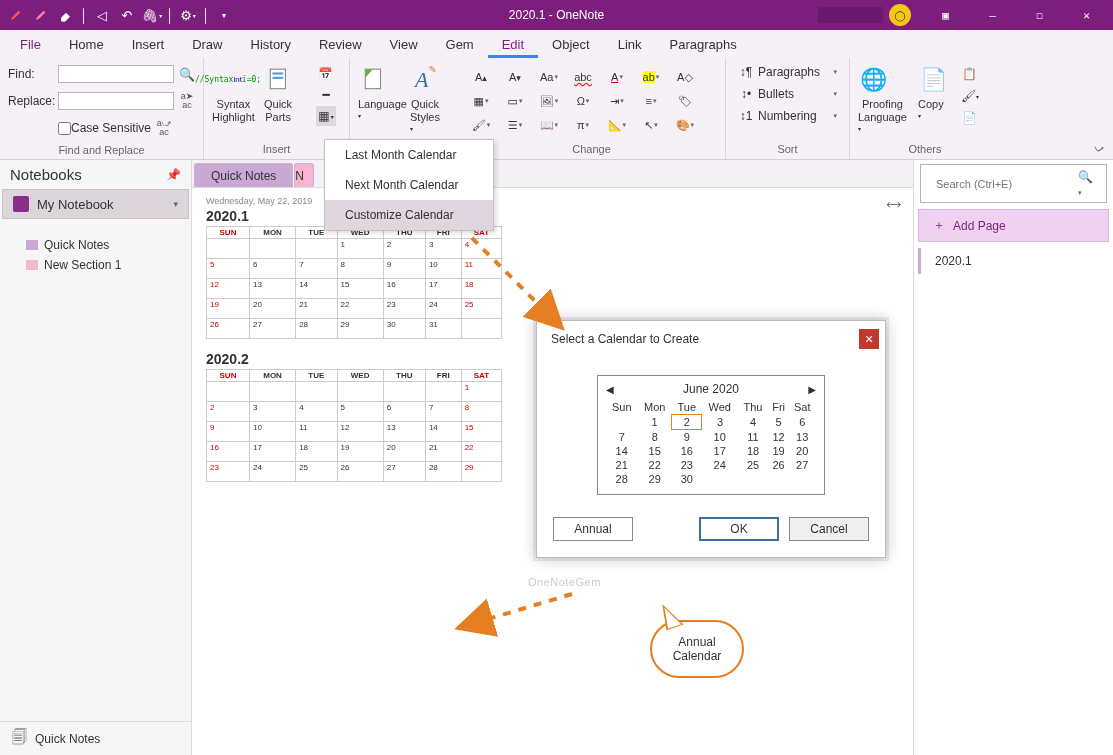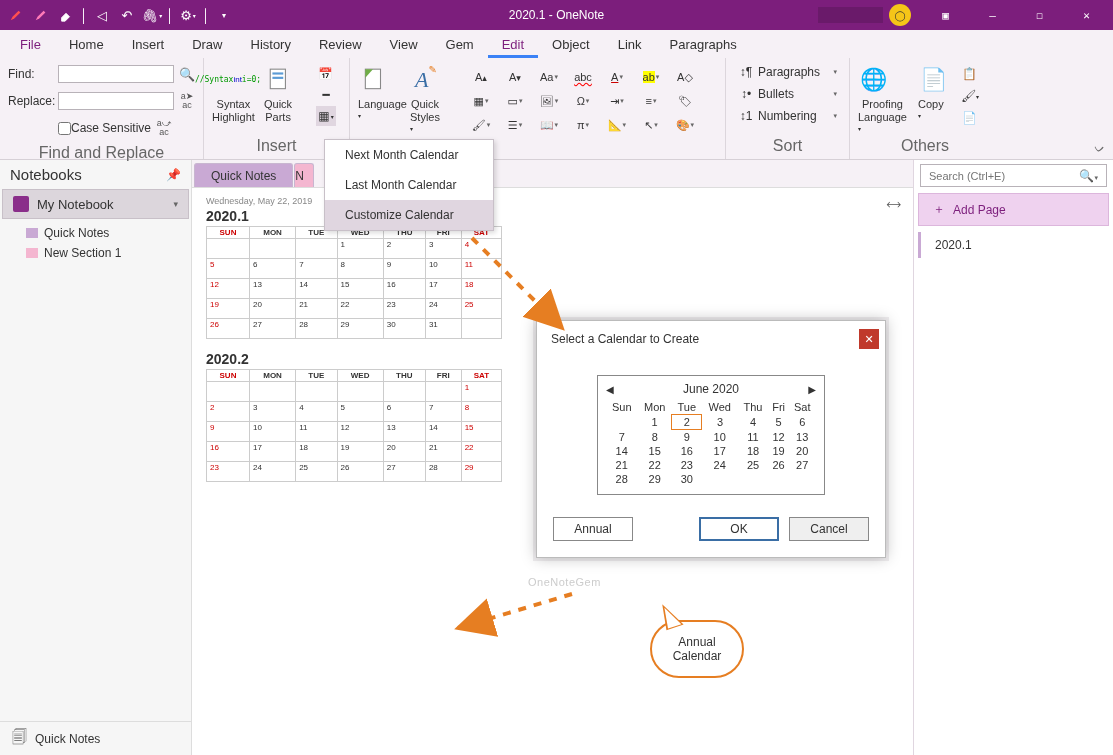--- a/index.html
+++ b/index.html
@@ -20,21 +20,21 @@
   .menurow { height: 28px; background: #f6f1f6; display: flex; align-items: flex-end; padding: 0 6px; border-bottom: none; }
   .menuitem { padding: 6px 14px 6px 14px; font-size: 13px; color: #333; }
   .menuitem.file { color: #7c1e7c; font-weight: 400; }
   .menuitem.active { color: #7c1e7c; border-bottom: 3px solid #3b82f6; padding-bottom: 3px; }
   
   
   .ribbon { height: 102px; background: #f6f1f6; display: flex; border-bottom: 1px solid #d6d0d6; position: relative; }
   .ribbon-collapse { position: absolute; right: 8px; bottom: 4px; font-size: 12px; color: #666; }
   .group { display: flex; flex-direction: column; border-right: 1px solid #dcd6dc; padding: 4px 8px 0 8px; }
   .group-body { flex: 1; display: flex; align-items: flex-start; gap: 4px; }
-  .group-label { text-align: center; font-size: 16px; color: #666; padding: 3px 0 4px; }
+  .group-label { text-align: center; font-size: 11px; color: #666; padding: 3px 0 4px; }
   
   
   .frg { width: 204px; }
   .fr-row { display: flex; align-items: center; gap: 4px; margin-bottom: 3px; height: 20px; }
   .fr-label { width: 46px; text-align: left; font-size: 12px; }
   .fr-input { width: 116px; height: 18px; border: 1px solid #b8b2b8; background: #fff; }
   .fr-icon { width: 18px; text-align: center; font-size: 13px; color: #555; }
   .fr-check { display: flex; align-items: center; padding-left: 50px; }
   .fr-check input { width: 13px; height: 13px; }
   
@@ -56,21 +56,21 @@
   .sort-icon { width: 16px; font-size: 12px; text-align: center; }
   .sort-dd { font-size: 7px; color: #666; margin-left: auto; }
   .oth-col { display: flex; flex-direction: column; gap: 2px; }
   .oth-small { width: 20px; height: 20px; display: flex; align-items: center; justify-content: center; font-size: 12px; }
   
   
   .mainrow { display: flex; height: 595px; }
   .nbpanel { width: 192px; background: #f6f6f6; border-right: 1px solid #ddd; display: flex; flex-direction: column; }
   .nb-header { display: flex; align-items: center; justify-content: space-between; padding: 6px 10px; font-size: 15px; }
   .pin-icon { font-size: 12px; color: #555; }
-  .nb-dropdown { background: #dcd6dc; margin: 0 2px 4px 2px; padding: 6px 10px; font-size: 13px; display: flex; align-items: center; justify-content: space-between; border: 1px solid #c8c0c8; }
+  .nb-dropdown { background: #dcd6dc; margin: 0 2px 16px 2px; padding: 6px 10px; font-size: 13px; display: flex; align-items: center; justify-content: space-between; border: 1px solid #c8c0c8; }
   .nb-dropdown .nb-icon { width: 16px; height: 16px; background: #8a2e8a; margin-right: 8px; border-radius: 2px; }
   .nb-dropdown .dd { font-size: 9px; color: #666; }
   .section-list { flex: 1; }
   .section-item { display: flex; align-items: center; padding: 3px 6px 3px 26px; font-size: 12px; gap: 6px; }
   .section-chip { width: 12px; height: 10px; }
   .section-chip.purple { background: #c9a9d4; }
   .section-chip.pink { background: #f4b6d0; }
   .footer-bar { height: 34px; border-top: 1px solid #ddd; display: flex; align-items: center; padding: 0 12px; gap: 8px; background: #f6f6f6; }
   .footer-icon { font-size: 15px; color: #555; }
   
@@ -88,21 +88,21 @@
   .cal-title { font-size: 14px; font-weight: bold; margin-bottom: 2px; }
   .cal-table { border-collapse: collapse; width: 296px; font-size: 8px; margin-bottom: 12px; }
   .cal-table th, .cal-table td { border: 1px solid #ccc; text-align: left; padding: 1px 3px; height: 20px; vertical-align: top; }
   .cal-table th { height: 12px; text-align: center; font-weight: bold; font-size: 8px; }
   .cal-table th:first-child, .cal-table th:last-child,
   .cal-table td:first-child, .cal-table td:last-child { color: #c00; }
   
   
   .pages-panel { width: 200px; border-left: 1px solid #e0d6e0; display: flex; flex-direction: column; }
   .search-row { padding: 4px 6px; }
-  .search-box { display: flex; align-items: center; border: 1px solid #b8b2b8; height: 23px; padding: 0 8px; background: #fff; }
+  .search-box { display: flex; align-items: center; border: 1px solid #b8b2b8; height: 39px; padding: 0 15px; background: #fff; }
   .search-box input { border: none; outline: none; flex: 1; font-size: 11px; color: #888; }
   .search-box .mag { font-size: 12px; color: #666; }
   .addpage { padding: 7px 14px; background: #efd2ef; color: #7c1e7c; font-size: 12px; display: flex; align-items: center; gap: 8px; border: 1px solid #dcb6dc; margin: 2px 4px 6px 4px; }
   .page-item { padding: 6px 14px; font-size: 12px; background: #fff; border-left: 3px solid #c9a9d4; margin: 0 4px; }
   
   
   .dropdown { position: absolute; top: 139px; left: 324px; width: 170px; background: #fff; border: 1px solid #c8c0c8; box-shadow: 2px 2px 5px rgba(0,0,0,.15); z-index: 50; font-size: 12px; }
   .dd-item { padding: 8px 20px; }
   .dd-item.hover { background: #e0d6e0; }
   
@@ -296,20 +296,21 @@
         <div class="ch-btn">🏷</div>
         <div class="ch-btn">🖌<span class="dd">▾</span></div>
         <div class="ch-btn">☰<span class="dd">▾</span></div>
         <div class="ch-btn">📖<span class="dd">▾</span></div>
         <div class="ch-btn">π<span class="dd">▾</span></div>
         <div class="ch-btn">📐<span class="dd">▾</span></div>
         <div class="ch-btn">↖<span class="dd">▾</span></div>
         <div class="ch-btn">🎨<span class="dd">▾</span></div>
       </div>
     </div>
+    <div class="group-label">Change</div>
   </div>
 
   <div class="group" style="width:124px">
     <div class="group-body">
       <div class="sort-col" style="width:100%">
         <div class="sort-row">
             <span class="sort-icon">↕¶</span>
             <span>Paragraphs</span>
             <span class="sort-dd">▾</span>
           </div>
@@ -525,22 +526,22 @@
     </div>
     <div class="addpage">
       <span>＋</span>
       <span>Add Page</span>
     </div>
     <div class="page-item">2020.1</div>
   </div>
 </div>
 
 <div class="dropdown">
+  <div class="dd-item">Last Month Calendar</div>
   <div class="dd-item">Next Month Calendar</div>
-  <div class="dd-item">Last Month Calendar</div>
   <div class="dd-item hover">Customize Calendar</div>
 </div>
 
 <div class="dialog-wrap">
   <div class="dlg-title">
     <span>Select a Calendar to Create</span>
     <div class="dlg-close">✕</div>
   </div>
   <div class="dlg-cal">
     <div class="dlg-cal-head">

